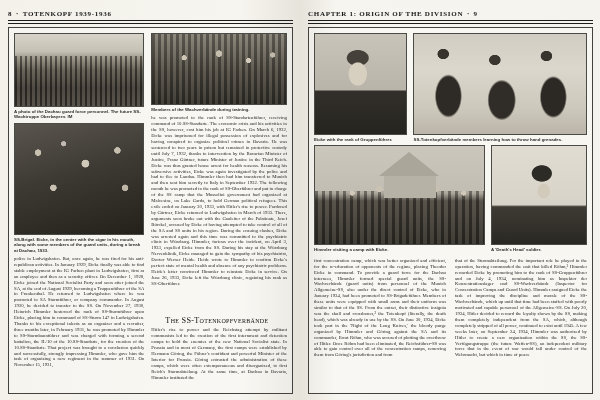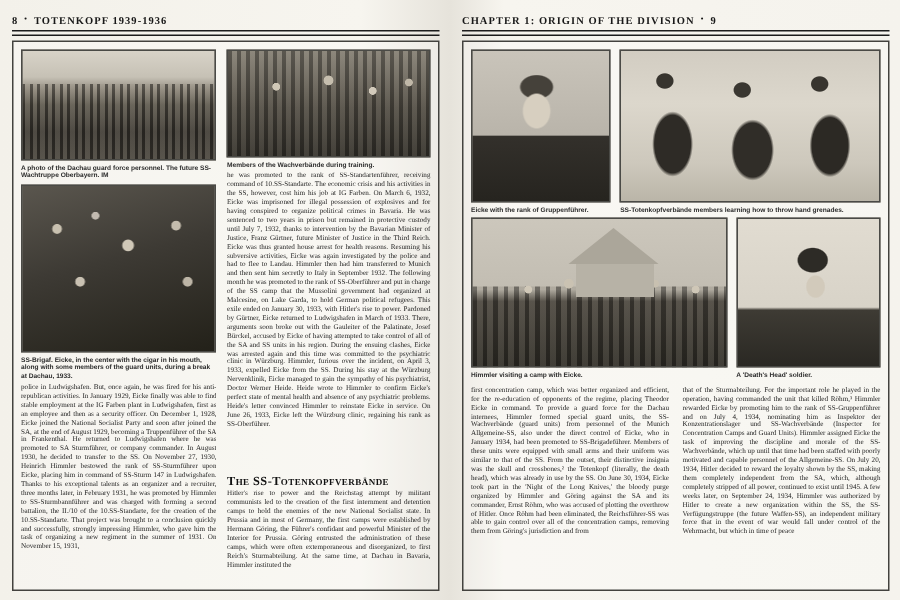--- a/index.html
+++ b/index.html
@@ -14,21 +14,21 @@
   .double-rule{height:2px;border-top:1.7px solid #1c1c1c;border-bottom:.9px solid #1c1c1c;margin:1px 0 3px 0;}
   .frame{border:1px solid #43423e;height:367px;box-sizing:border-box;padding:5px;background:rgba(255,255,255,0.25);}
   .cols{display:flex;gap:7px;height:100%;}
   .colA{width:49%;display:flex;flex-direction:column;}
   .colB{width:51%;display:flex;flex-direction:column;}
   .photo{border:1px solid #4a4a46;box-sizing:border-box;flex-shrink:0;background-color:#8d887e;position:relative;overflow:hidden;}
   .caption{font-family:"Liberation Sans",sans-serif;font-size:4.4px;line-height:5.4px;font-weight:bold;color:#2c2c2c;margin:2px 0 3px 0;flex-shrink:0;}
   .bodytext{font-size:4.75px;line-height:5.9px;text-align:justify;color:#1e1e1e;overflow:hidden;}
   .flexfill{flex:1 1 auto;}
   .t1{height:199px;flex-shrink:0;}
-  .section-heading{font-variant:small-caps;font-weight:bold;font-size:8.2px;letter-spacing:.3px;color:#111;margin:2px 0 2px 0;flex-shrink:0;}
+  .section-heading{font-variant:small-caps;font-weight:normal;font-size:8.2px;letter-spacing:.3px;color:#111;margin:2px 0 2px 14px;flex-shrink:0;}
   
   .prow{display:flex;gap:6px;}
   .ph-col{display:flex;flex-direction:column;}
   .w35{width:35%;} .w65{width:65%;} .w64{width:64%;} .w36{width:36%;}
   .textrow{display:flex;gap:9px;flex:1 1 auto;margin-top:2px;overflow:hidden;}
   .textcol{width:50%;overflow:hidden;}
   
   .ph-dachau{height:74px;
     background-image:
       repeating-linear-gradient(90deg,rgba(24,22,19,.55) 0 2px,rgba(146,139,126,.25) 2px 5px),

